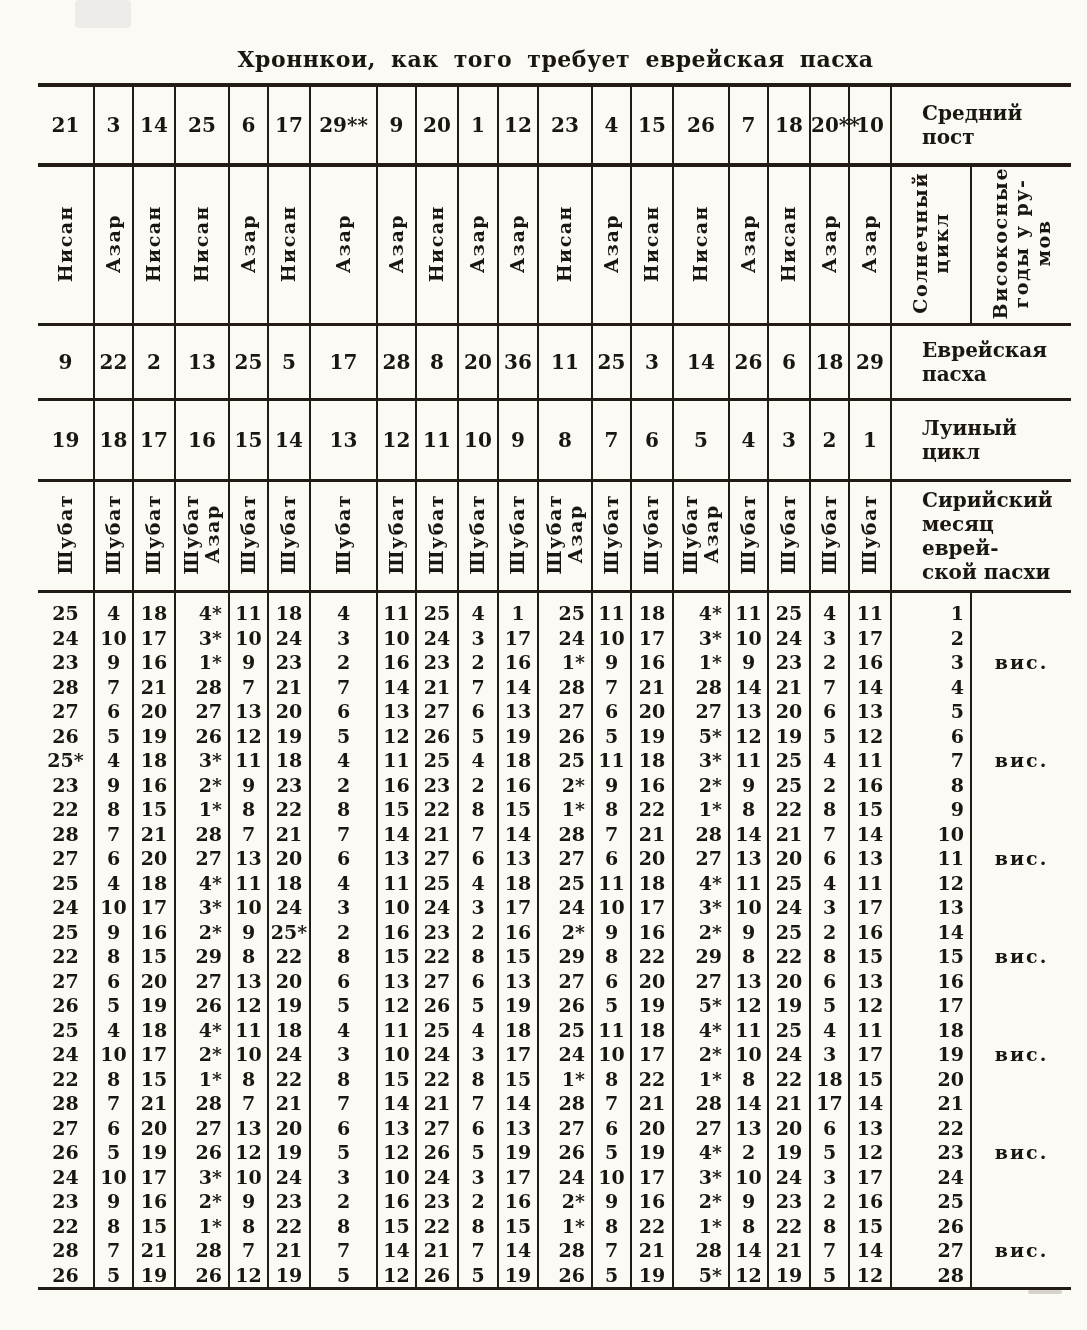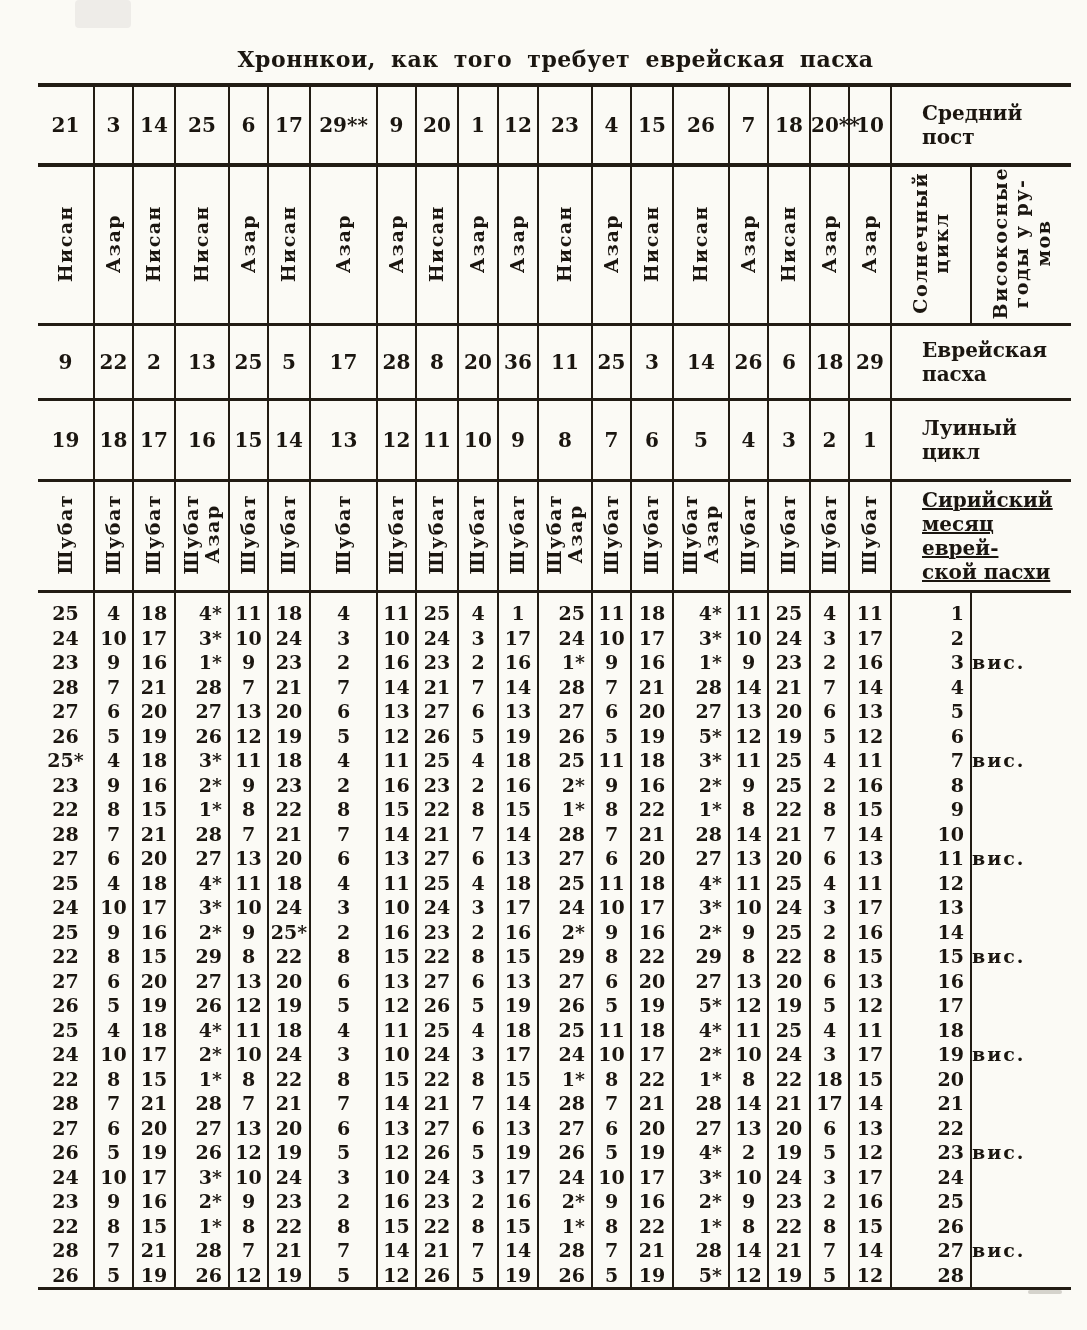--- a/index.html
+++ b/index.html
@@ -23,36 +23,36 @@
   table.chron{
     position:absolute;left:38px;top:83px;width:1033px;
     border-collapse:collapse;table-layout:fixed;
   }
   td{padding:0;vertical-align:middle;font-weight:bold;white-space:nowrap;}
   .bl{border-left:2px solid #221c14;}
   tr.b1 td{height:76px;border-top:4px solid #221c14;border-bottom:4px solid #221c14;font-size:20px;}
   tr.b2 td{height:146px;border-bottom:3px solid #221c14;}
   tr.b3 td{height:72px;border-bottom:3px solid #221c14;font-size:20px;}
   tr.b4 td{height:78px;border-bottom:3px solid #221c14;font-size:20px;}
-  tr.b5 td{height:108px;border-bottom:3px solid #221c14;text-decoration:underline;}
+  tr.b5 td{height:108px;border-bottom:3px solid #221c14;}
   tr.sp td{height:8px;}
   tr.dr td{height:24.5px;font-size:19px;line-height:1;}
   tr.last td{border-bottom:3px solid #221c14;}
   .num{text-align:center;}
   .vcell{text-align:center;}
   .v{
     writing-mode:vertical-rl;transform:rotate(180deg);
     display:inline-block;font-size:19px;font-weight:bold;
     letter-spacing:1.5px;line-height:1.12;white-space:nowrap;
   }
   .hlabel{text-align:left;padding-left:30px;font-size:20px;line-height:1.2;white-space:normal;}
   .dc{text-align:center;}
   .sc{text-align:right;padding-right:6px;}
   .rn{text-align:right;padding-right:6px;font-size:19px;}
-  .vis{font-size:18px;letter-spacing:2px;}
+  .vis{text-align:center;font-size:18px;letter-spacing:2px;}
 </style>
 </head>
 <body>
 
 <div class="page">
   <div class="smudge"></div>
   <h1 class="title">Хроннкои, как того требует еврейская пасха</h1>
   <table class="chron">
     <colgroup id="cols">
         <col style="width: 56px;">

